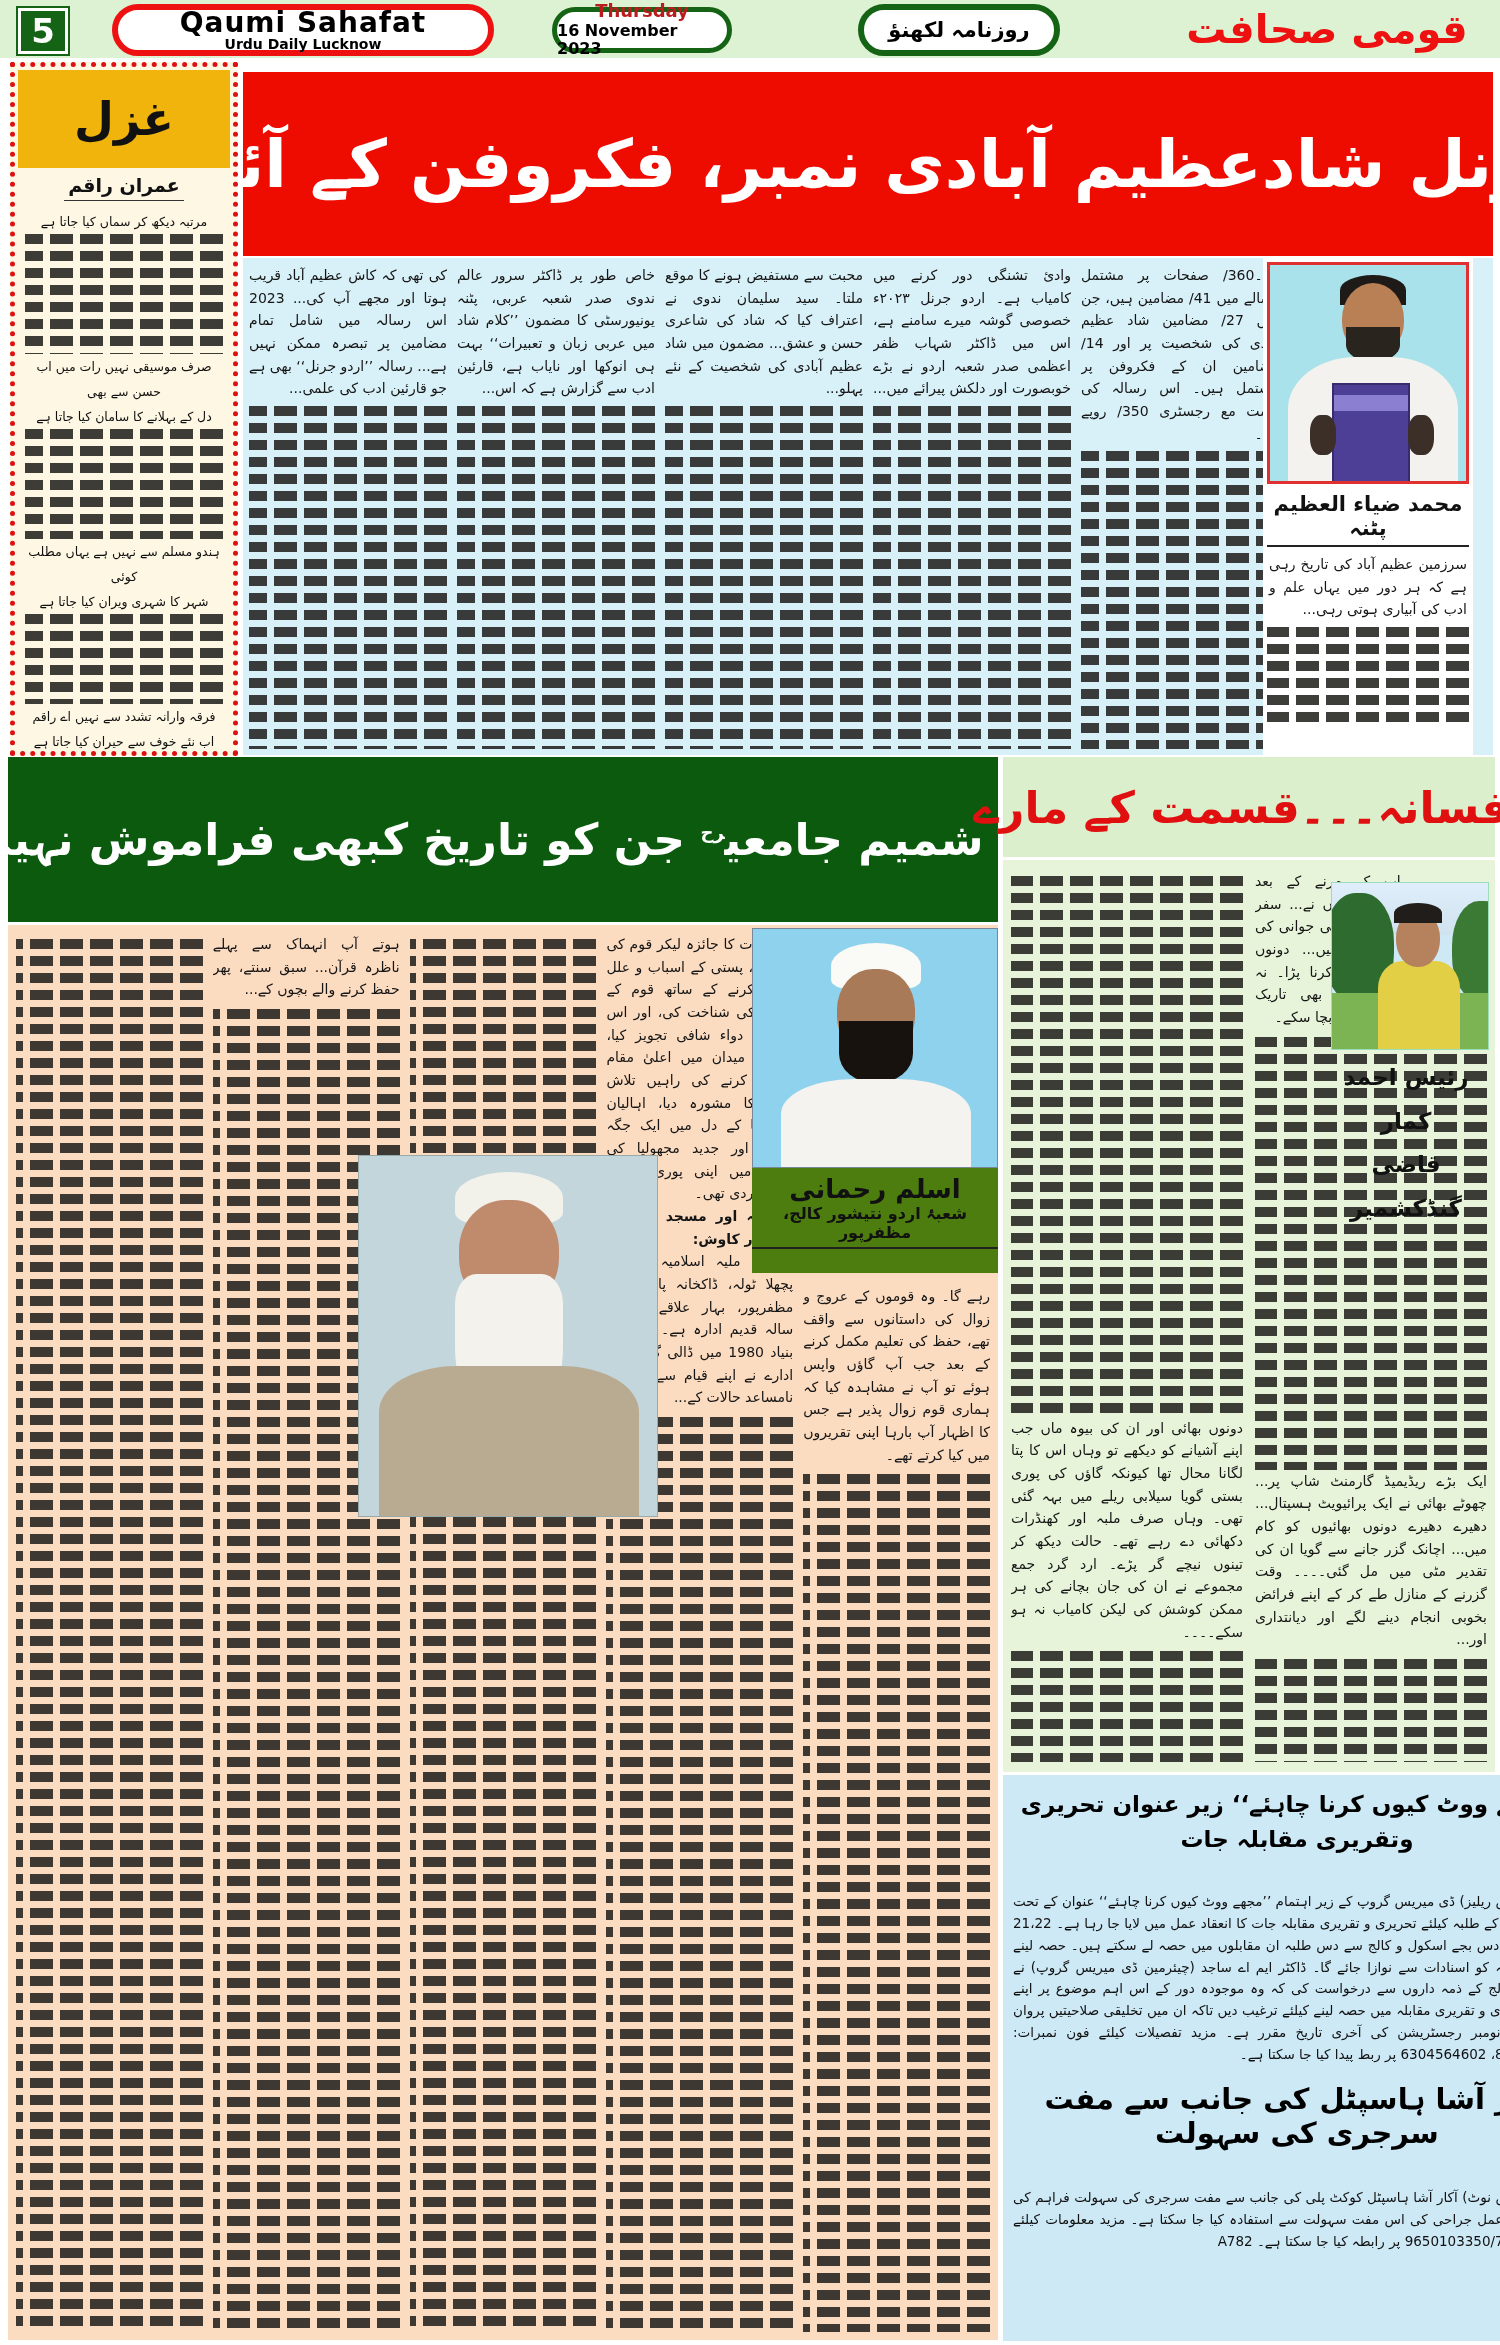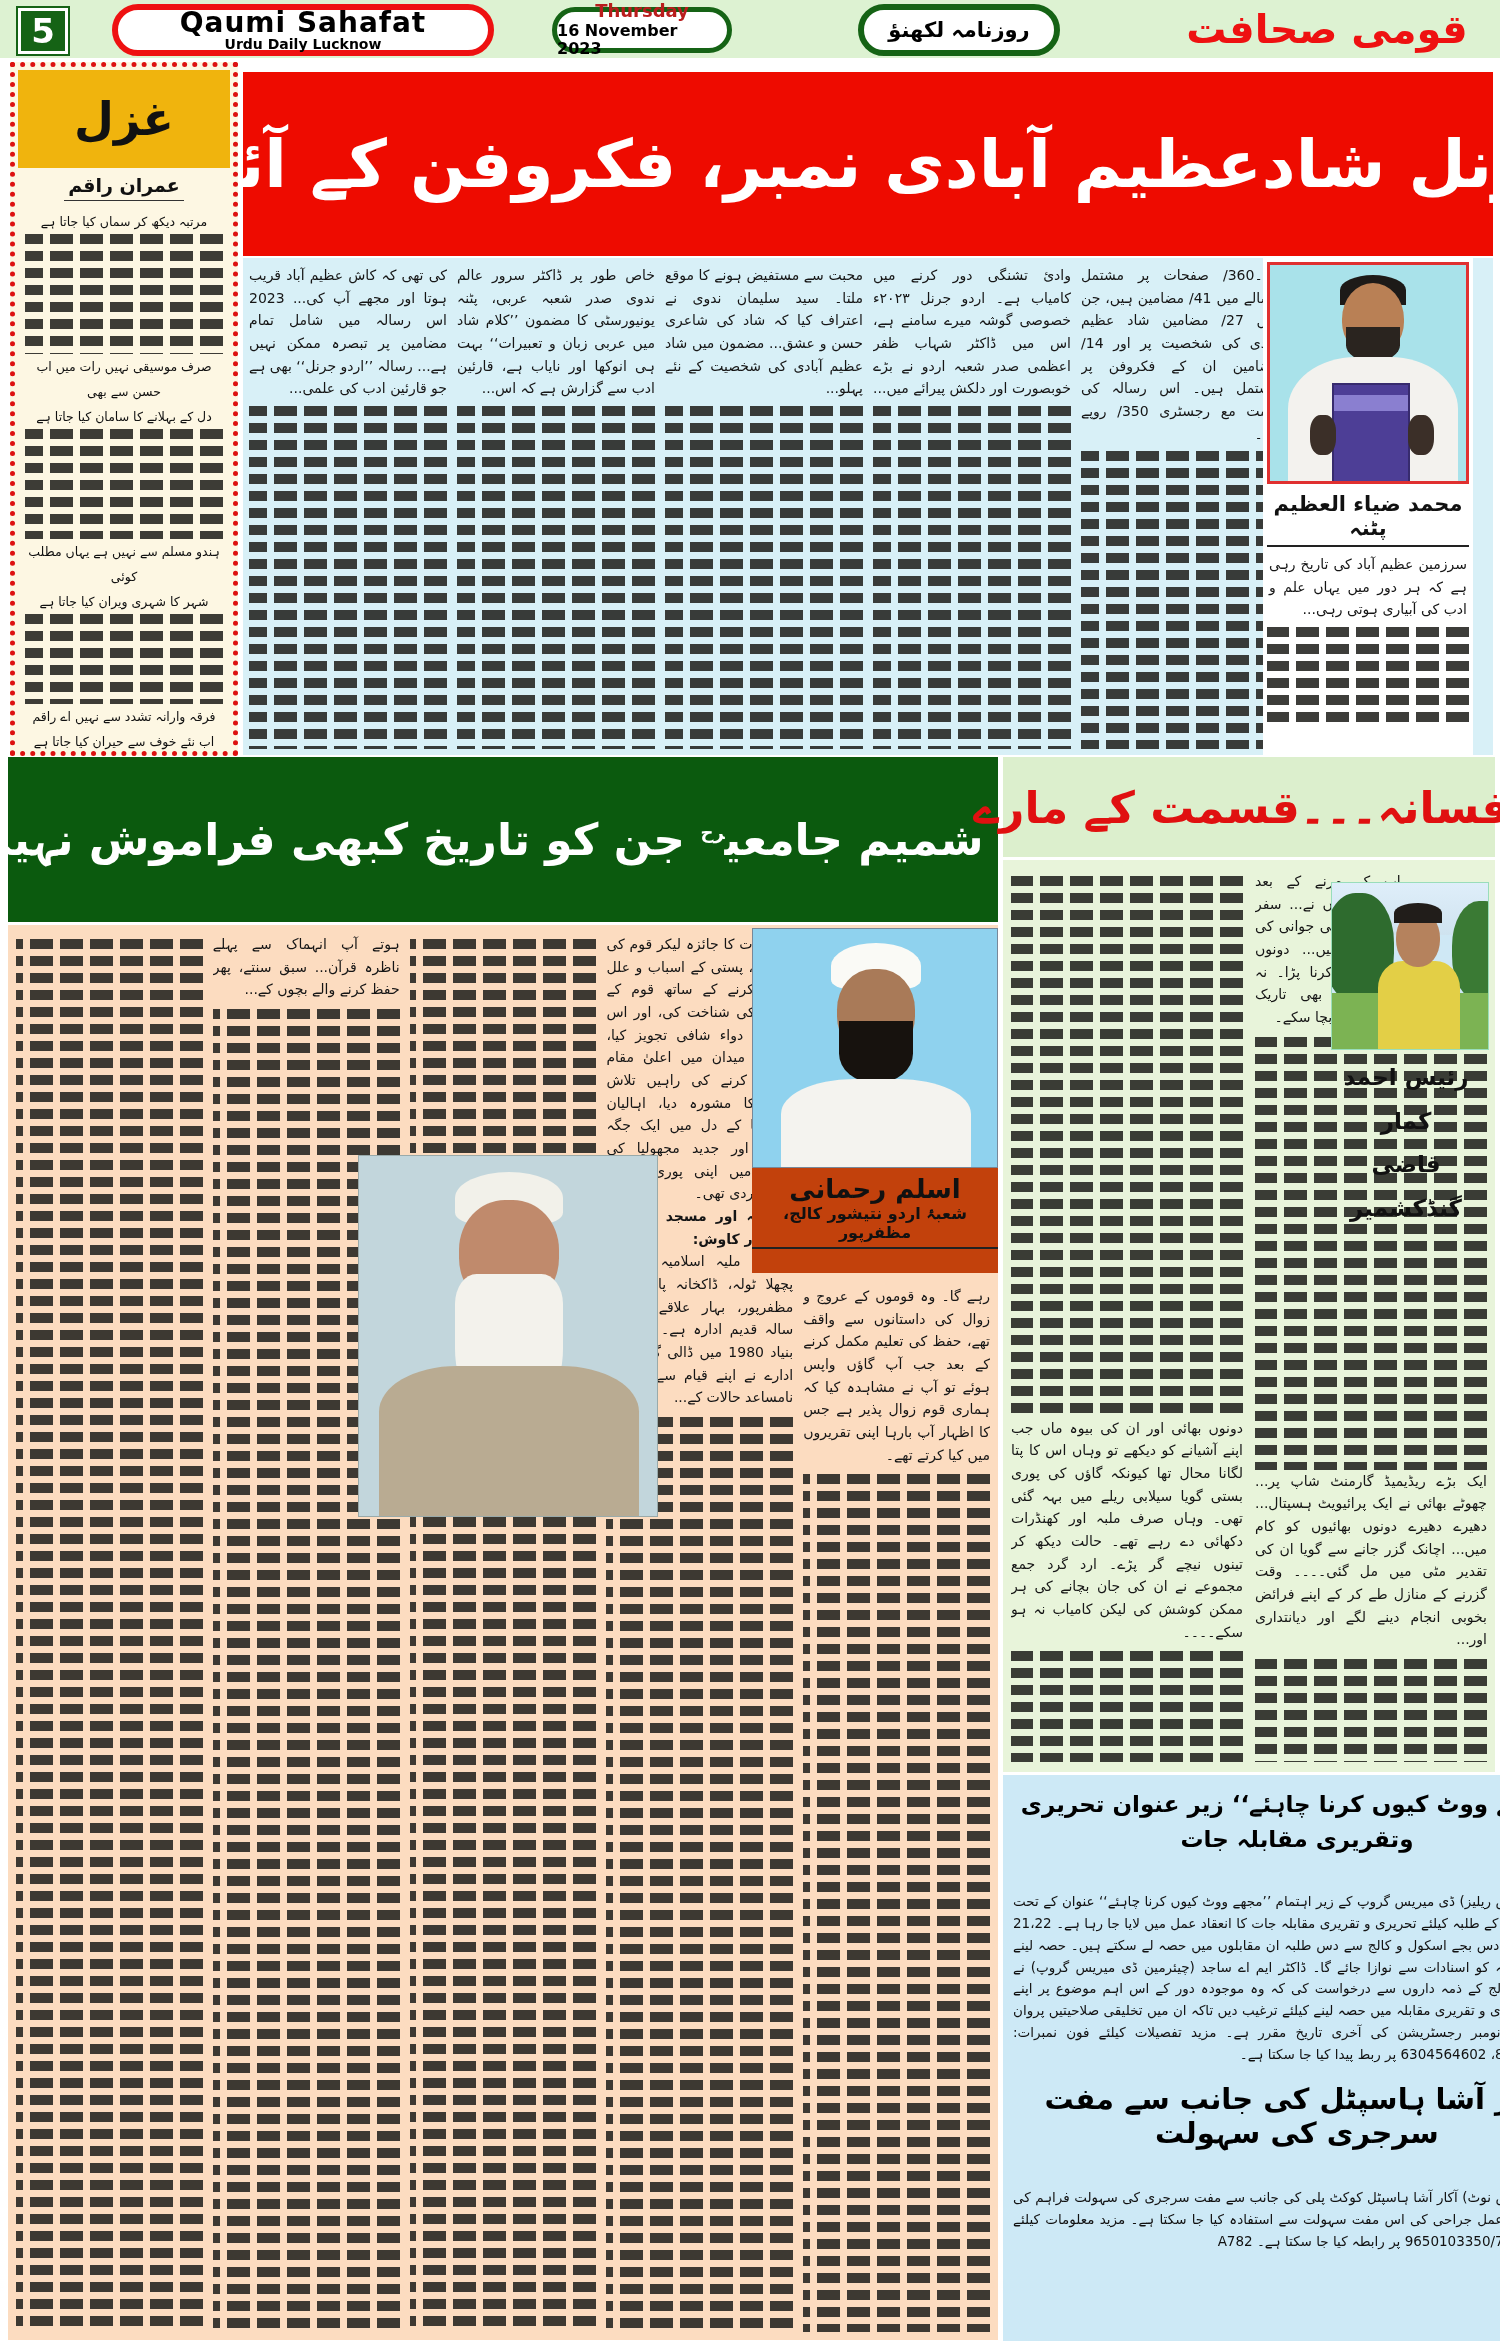--- a/index.html
+++ b/index.html
@@ -93,21 +93,21 @@
   .s-man-shirt{ position:absolute; left:46px; top:78px; width:82px; height:90px; background:#e3cf46; border-radius:30% 30% 0 0; }
   .s-cap { position:absolute; left:320px; top:196px; width:166px; text-align:center; direction:rtl; color:#111;
            font-weight:bold; font-size:23px; line-height:1.9; }
 
   
   .pink { position:absolute; left:8px; top:925px; width:990px; height:1415px; background:#fcdcc0; padding:8px; }
   .pink-cols { display:flex; flex-direction:row-reverse; gap:10px; height:100%; }
   .pink .sim { --bg:#fcdcc0; }
   .subhead { font-weight:bold; }
 
-  .aslam { position:absolute; left:744px; top:3px; width:246px; height:345px; background:#c2410c; }
+  .aslam { position:absolute; left:744px; top:3px; width:246px; height:345px; background:#4d7c0f; }
   .aslam-photo { position:relative; width:246px; height:240px; background:#8fd2ee; overflow:hidden; border:1px solid #789; }
   .as-cap1 { text-align:center; direction:rtl; font-size:26px; font-weight:bold; color:#111; padding-top:6px; }
   .as-cap2 { text-align:center; direction:rtl; font-size:16px; font-weight:bold; color:#111; border-bottom:2px solid #222; padding-bottom:5px; }
   .p2-cap  { position:absolute; left:78px; top:14px; width:90px; height:46px; background:#fafaf6; border-radius:50% 50% 20% 20%; }
   .p2-face { position:absolute; left:84px; top:40px; width:78px; height:88px; background:#a97a58; border-radius:46%; }
   .p2-beard{ position:absolute; left:86px; top:92px; width:74px; height:62px; background:#17120e; border-radius:0 0 48% 48%; }
   .p2-body { position:absolute; left:28px; top:150px; width:190px; height:92px; background:#f4f3ef; border-radius:38% 38% 0 0; }
 
   .oldman { position:absolute; left:350px; top:230px; width:300px; height:362px; background:#c2d6dc; border:1px solid #9aa; overflow:hidden; }
   .p3-cap  { position:absolute; left:96px; top:16px; width:108px; height:52px; background:#f2f1ea; border-radius:50% 50% 22% 22%; }

